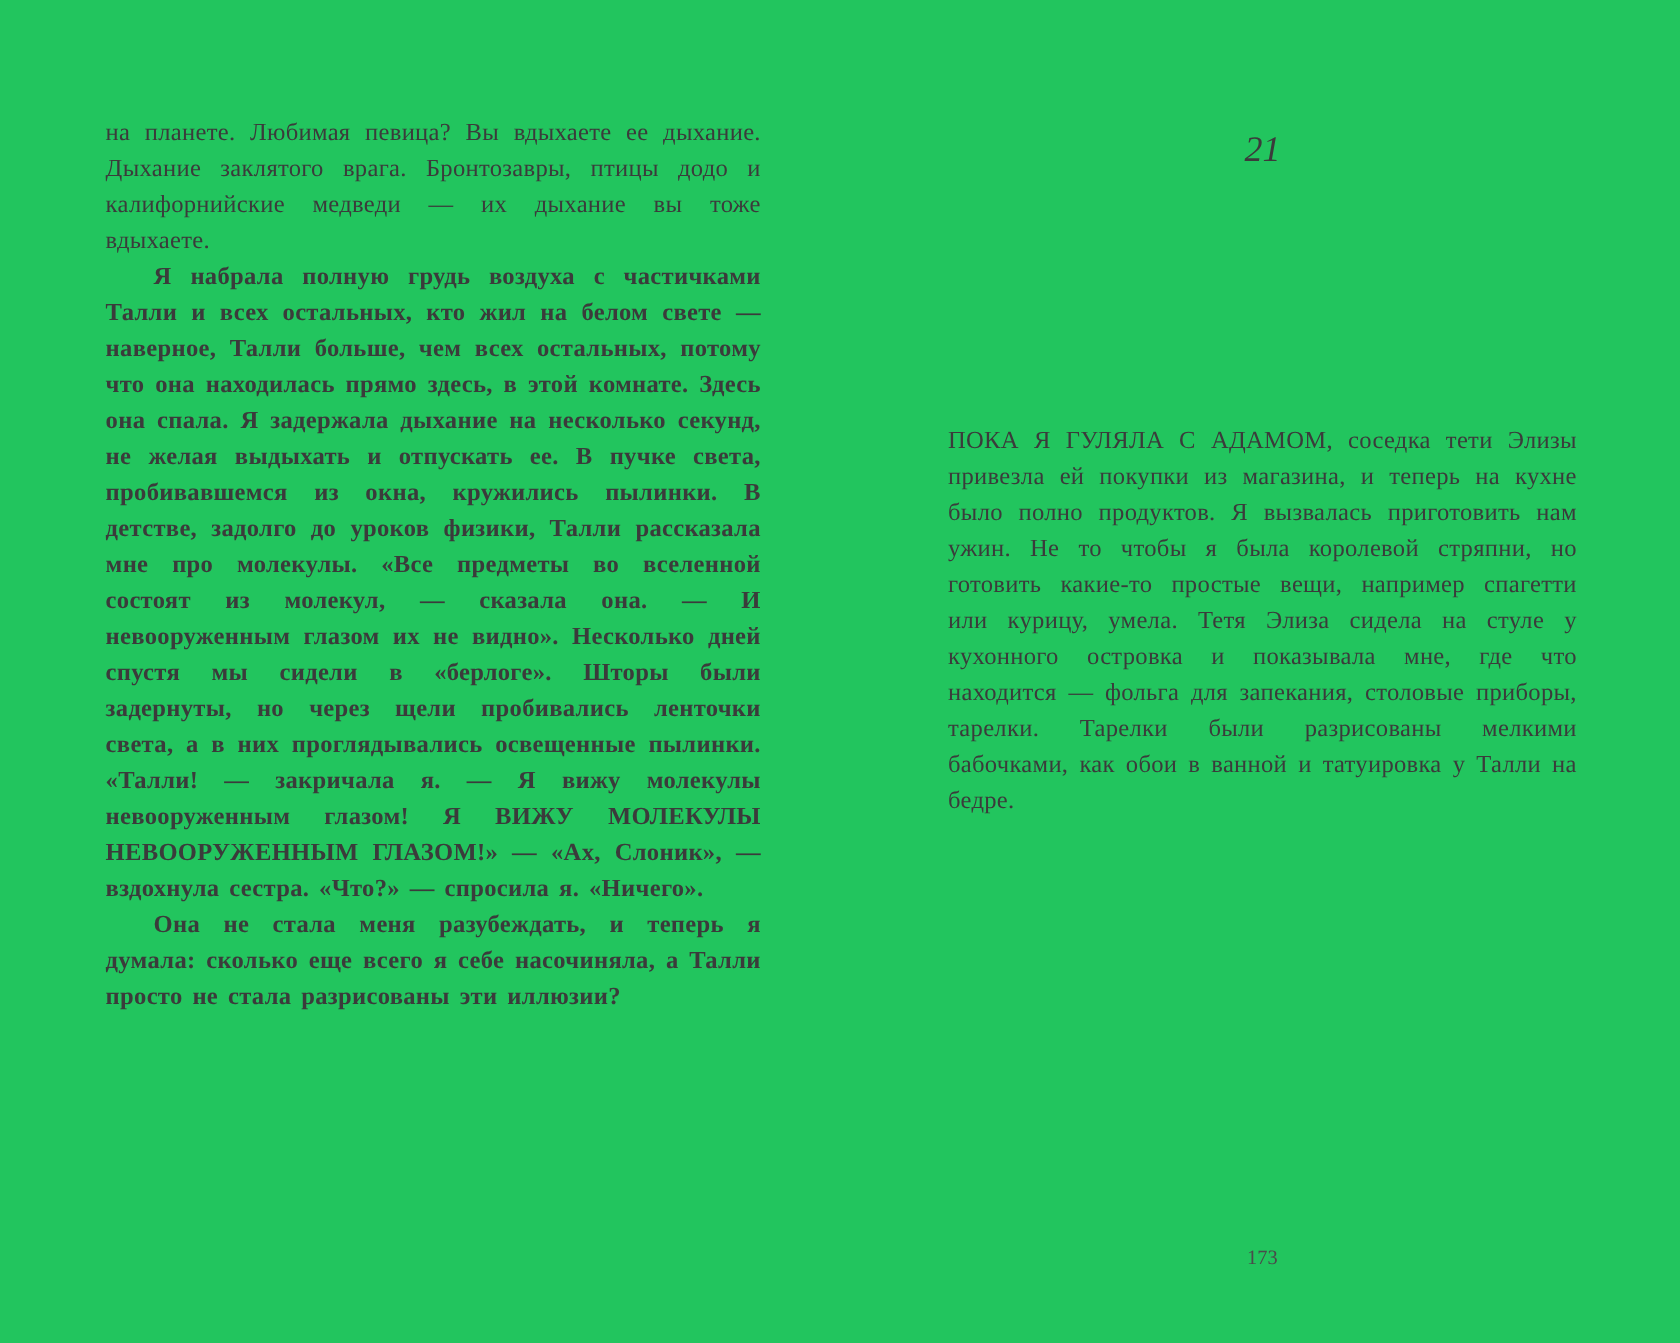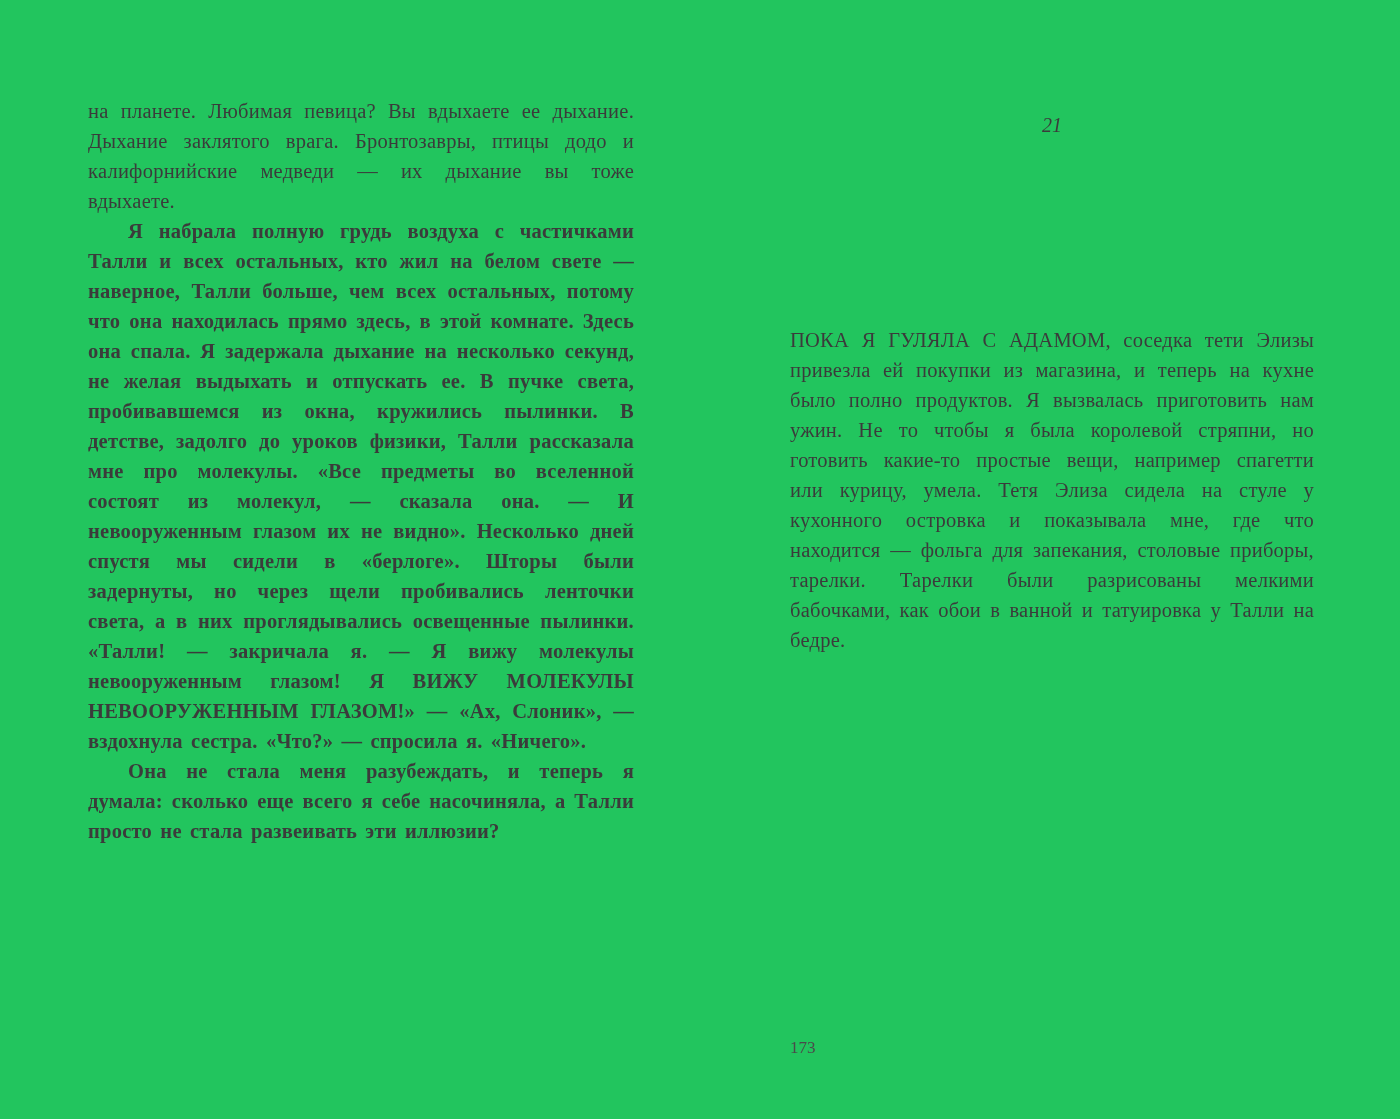--- a/index.html
+++ b/index.html
@@ -36,53 +36,53 @@
     text-indent: 40px;
     font-weight: bold;
   }
   #left-paragraphs {
     left: 88px;
     top: 96px;
     width: 546px;
   }
   #right-paragraphs {
     left: 790px;
-    top: 325px;
+    top: 352px;
     width: 524px;
   }
   .chapter-number {
     position: absolute;
     left: 790px;
     top: 108px;
     width: 524px;
     text-align: center;
     font-style: italic;
-    font-size: 20px;
+    font-size: 30px;
     line-height: 34px;
     color: #3b3b3b;
   }
   .page-number {
     position: absolute;
     left: 790px;
     top: 1038px;
     width: 524px;
-    text-align: left;
+    text-align: center;
     font-size: 17px;
     color: #4a4a4a;
   }
 </style>
 </head>
 <body>
 
 <div class="spread">
 
   <div class="text-block" id="left-paragraphs">
       <p lang="ru">на планете. Любимая певица? Вы вдыхаете ее дыхание. Дыхание заклятого врага. Бронтозавры, птицы додо и калифорнийские медведи — их дыхание вы тоже вдыхаете.</p>
       <p class="indent" lang="ru">Я набрала полную грудь воздуха с частичками Талли и всех остальных, кто жил на белом свете — наверное, Талли больше, чем всех остальных, потому что она находилась прямо здесь, в этой комнате. Здесь она спала. Я задержала дыхание на несколько секунд, не желая выдыхать и отпускать ее. В пучке света, пробивавшемся из окна, кружились пылинки. В детстве, задолго до уроков физики, Талли рассказала мне про молекулы. «Все предметы во вселенной состоят из молекул, — сказала она. — И невооруженным глазом их не видно». Несколько дней спустя мы сидели в «берлоге». Шторы были задернуты, но через щели пробивались ленточки света, а в них проглядывались освещенные пылинки. «Талли! — закричала я. — Я вижу молекулы невооруженным глазом! Я ВИЖУ МОЛЕКУЛЫ НЕВООРУЖЕННЫМ ГЛАЗОМ!» — «Ах, Слоник», — вздохнула сестра. «Что?» — спросила я. «Ничего».</p>
-      <p class="indent" lang="ru">Она не стала меня разубеждать, и теперь я думала: сколько еще всего я себе насочиняла, а Талли просто не стала развеивать эти иллюзии?</p>
+      <p class="indent" lang="ru">Она не стала меня разубеждать, и теперь я думала: сколько еще всего я себе насочиняла, а Талли просто не стала разрисованы эти иллюзии?</p>
     </div>
 
   <div class="chapter-number">21</div>
 
   <div class="text-block" id="right-paragraphs">
       <p lang="ru">ПОКА Я ГУЛЯЛА С АДАМОМ, соседка тети Элизы привезла ей покупки из магазина, и теперь на кухне было полно продуктов. Я вызвалась приготовить нам ужин. Не то чтобы я была королевой стряпни, но готовить какие-то простые вещи, например спагетти или курицу, умела. Тетя Элиза сидела на стуле у кухонного островка и показывала мне, где что находится — фольга для запекания, столовые приборы, тарелки. Тарелки были разрисованы мелкими бабочками, как обои в ванной и татуировка у Талли на бедре.</p>
     </div>
 
   <div class="page-number">173</div>
 

